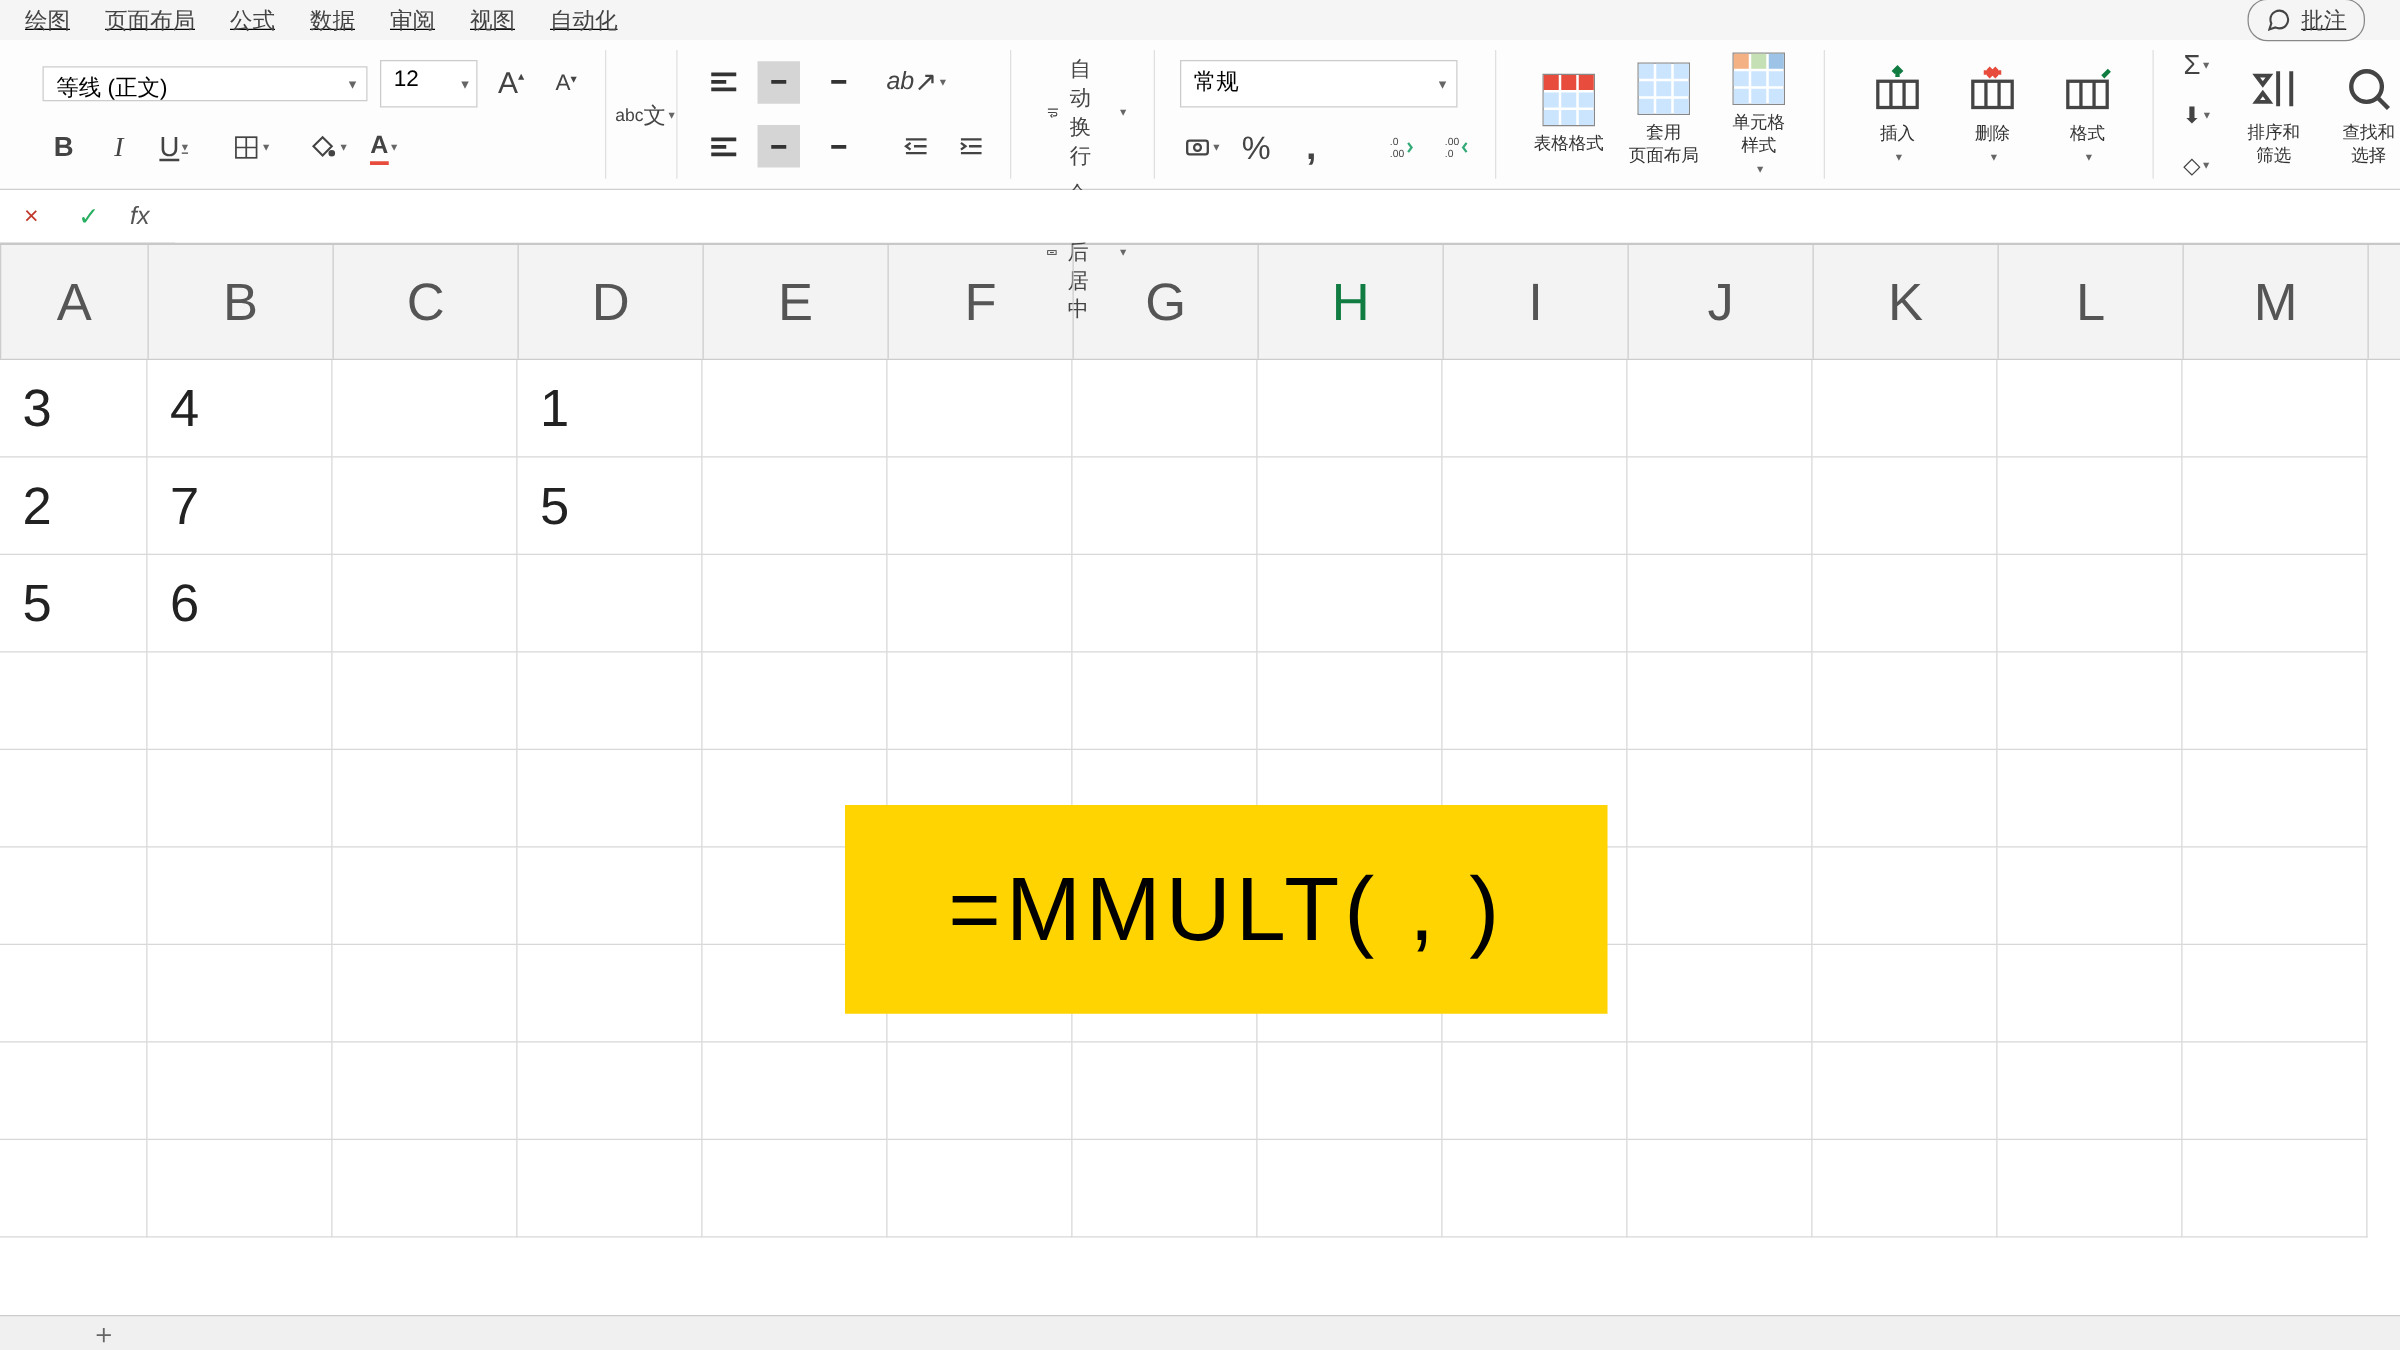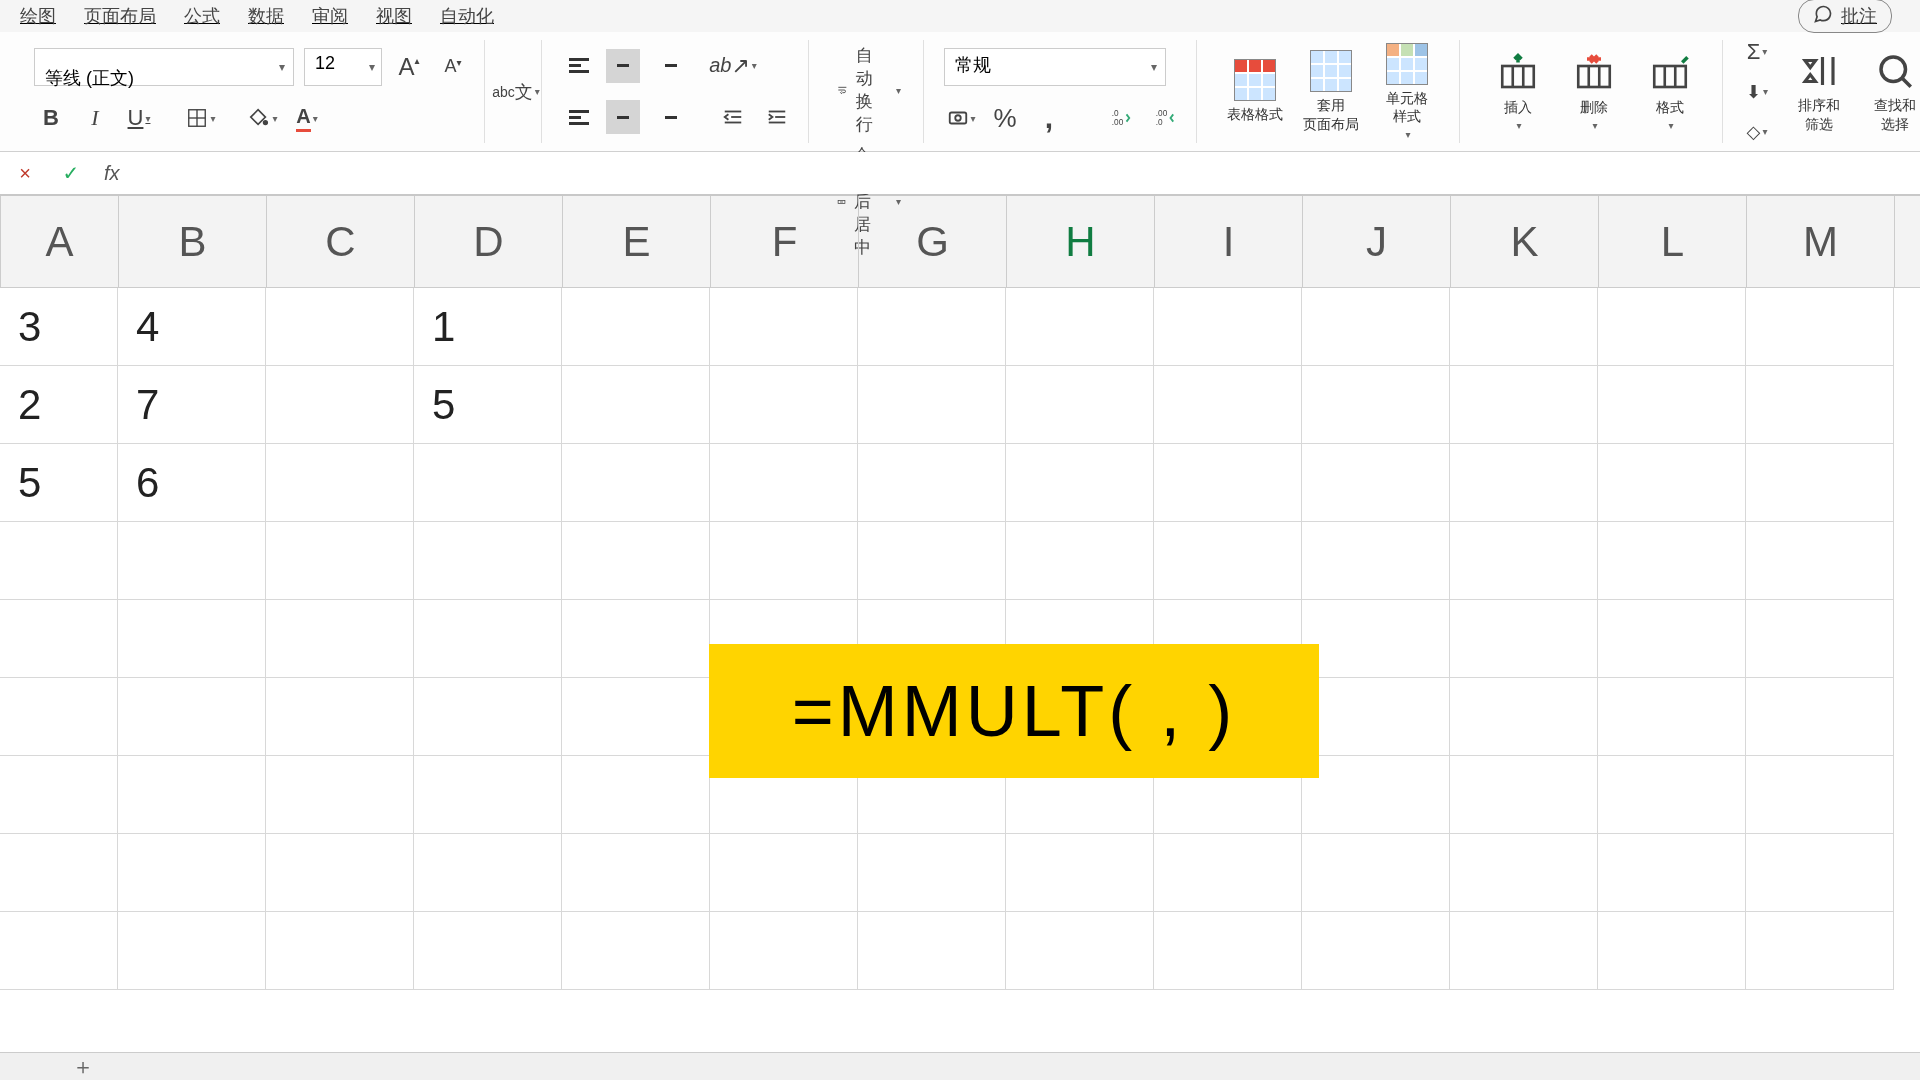--- a/index.html
+++ b/index.html
@@ -1,28 +1,28 @@
 <!DOCTYPE html>
 <html><head>
 <meta charset="utf-8">
 <style>
 * { box-sizing: border-box; margin: 0; padding: 0; }
 body { font-family: "Segoe UI", "Microsoft YaHei", sans-serif; background: #f5f5f5; width: 1920px; height: 1080px; overflow: hidden; }
 
 
 .menu-bar { display: flex; align-items: center; height: 32px; background: #f5f5f5; padding-left: 20px; gap: 28px; text-decoration: underline; }
 .menu-bar span { font-size: 18px; color: #444; cursor: pointer; }
-.comment-btn { margin-left: auto; margin-right: 28px; display: flex; align-items: flex-start; gap: 8px; border: 1.5px solid #888; border-radius: 16px; padding: 4px 14px; font-size: 18px; cursor: pointer; }
+.comment-btn { margin-left: auto; margin-right: 28px; display: flex; align-items: center; gap: 8px; border: 1.5px solid #888; border-radius: 16px; padding: 4px 14px; font-size: 18px; cursor: pointer; }
 
 
 .ribbon { display: flex; align-items: stretch; height: 120px; background: #fdfdfd; border-bottom: 1px solid #d0d0d0; padding: 8px 20px; gap: 6px; }
 .ribbon-group { display: flex; flex-direction: column; justify-content: space-around; border-right: 1px solid #e0e0e0; padding: 0 14px; }
 .ribbon-row { display: flex; align-items: center; gap: 10px; }
 
-.font-select { width: 260px; height: 38px; border: 1px solid #ccc; font-size: 18px; padding: 17px 10px; background: #fff; position: relative; }
+.font-select { width: 260px; height: 28px; border: 1px solid #ccc; font-size: 18px; padding: 4px 10px; background: #fff; position: relative; }
 .font-select .arrow { position: absolute; right: 8px; top: 50%; transform: translateY(-50%); font-size: 12px; color: #666; }
 .size-select { width: 78px; height: 38px; border: 1px solid #ccc; font-size: 18px; padding: 4px 10px; background: #fff; position: relative; }
 .size-select .arrow { position: absolute; right: 6px; top: 50%; transform: translateY(-50%); font-size: 12px; color: #666; }
 .icon-btn { width: 34px; height: 34px; display: flex; align-items: center; justify-content: center; font-size: 22px; cursor: pointer; color: #444; border: 1px solid transparent; }
 .icon-btn.active { background: #d5d5d5; }
 .icon-btn.small { width: 28px; font-size: 18px; }
 .icon-btn svg { width: 22px; height: 22px; }
 .dropdown-arrow { font-size: 10px; color: #666; margin-left: 2px; }
 
 .wrap-btn, .merge-btn { display: flex; align-items: center; gap: 8px; font-size: 17px; color: #444; cursor: pointer; padding: 4px 8px; }
@@ -540,21 +540,21 @@
       <div class="cell" style="width: 148px;"></div>
       <div class="cell" style="width: 148px;"></div>
       <div class="cell" style="width: 148px;"></div>
       <div class="cell" style="width: 148px;"></div>
       <div class="cell" style="width: 148px;"></div>
       <div class="cell" style="width: 148px;"></div>
       <div class="cell" style="width: 148px;"></div>
       <div class="cell" style="width: 148px;"></div>
     </div>
 
-    <div class="overlay-formula" style="left:709px;top:356px;width:610px;height:134px">
+    <div class="overlay-formula" style="left:676px;top:356px;width:610px;height:167px">
       <span>=MMULT( , )</span>
     </div>
     <svg class="cursor" style="left:1368px;bottom:6px" viewBox="0 0 24 24">
       <path d="M4 2l0 18 5-5 3 7 3-1-3-7 7 0z" fill="#2ecc71" stroke="#000" stroke-width="0.5"></path>
     </svg>
   </div>
 
 <div class="sheet-tabs">
   <span style="font-size:22px;color:#666;cursor:pointer">＋</span>
 </div>

